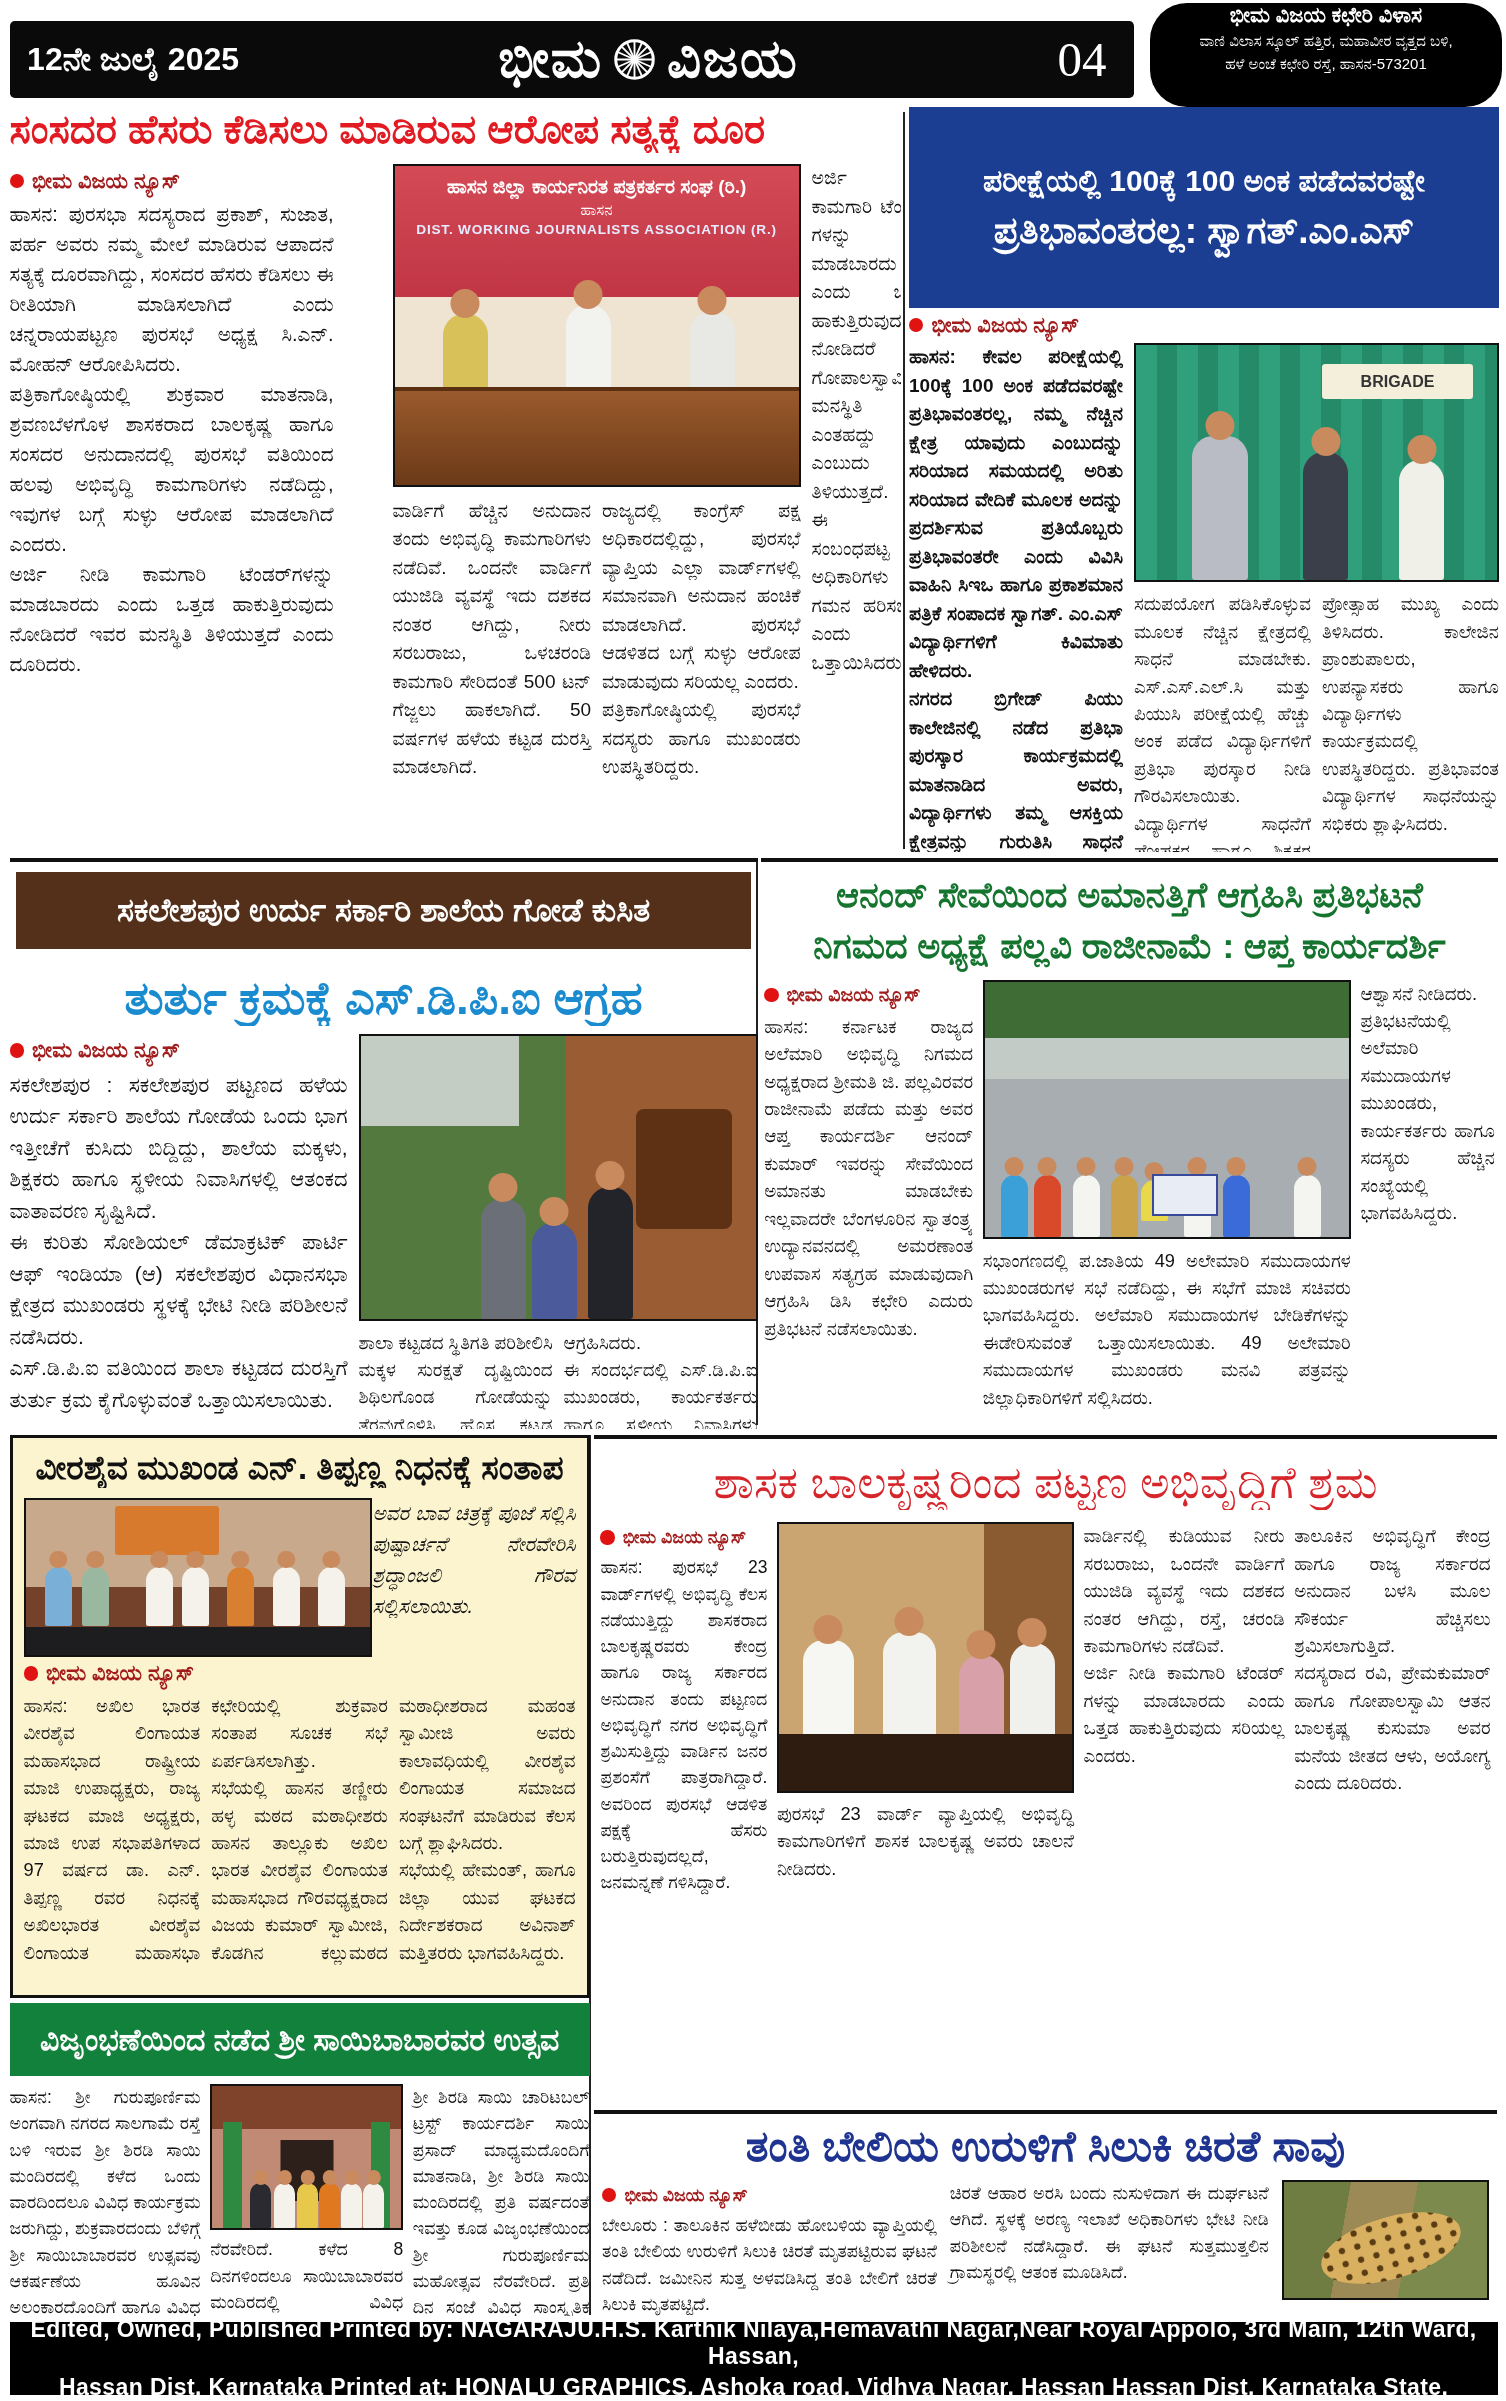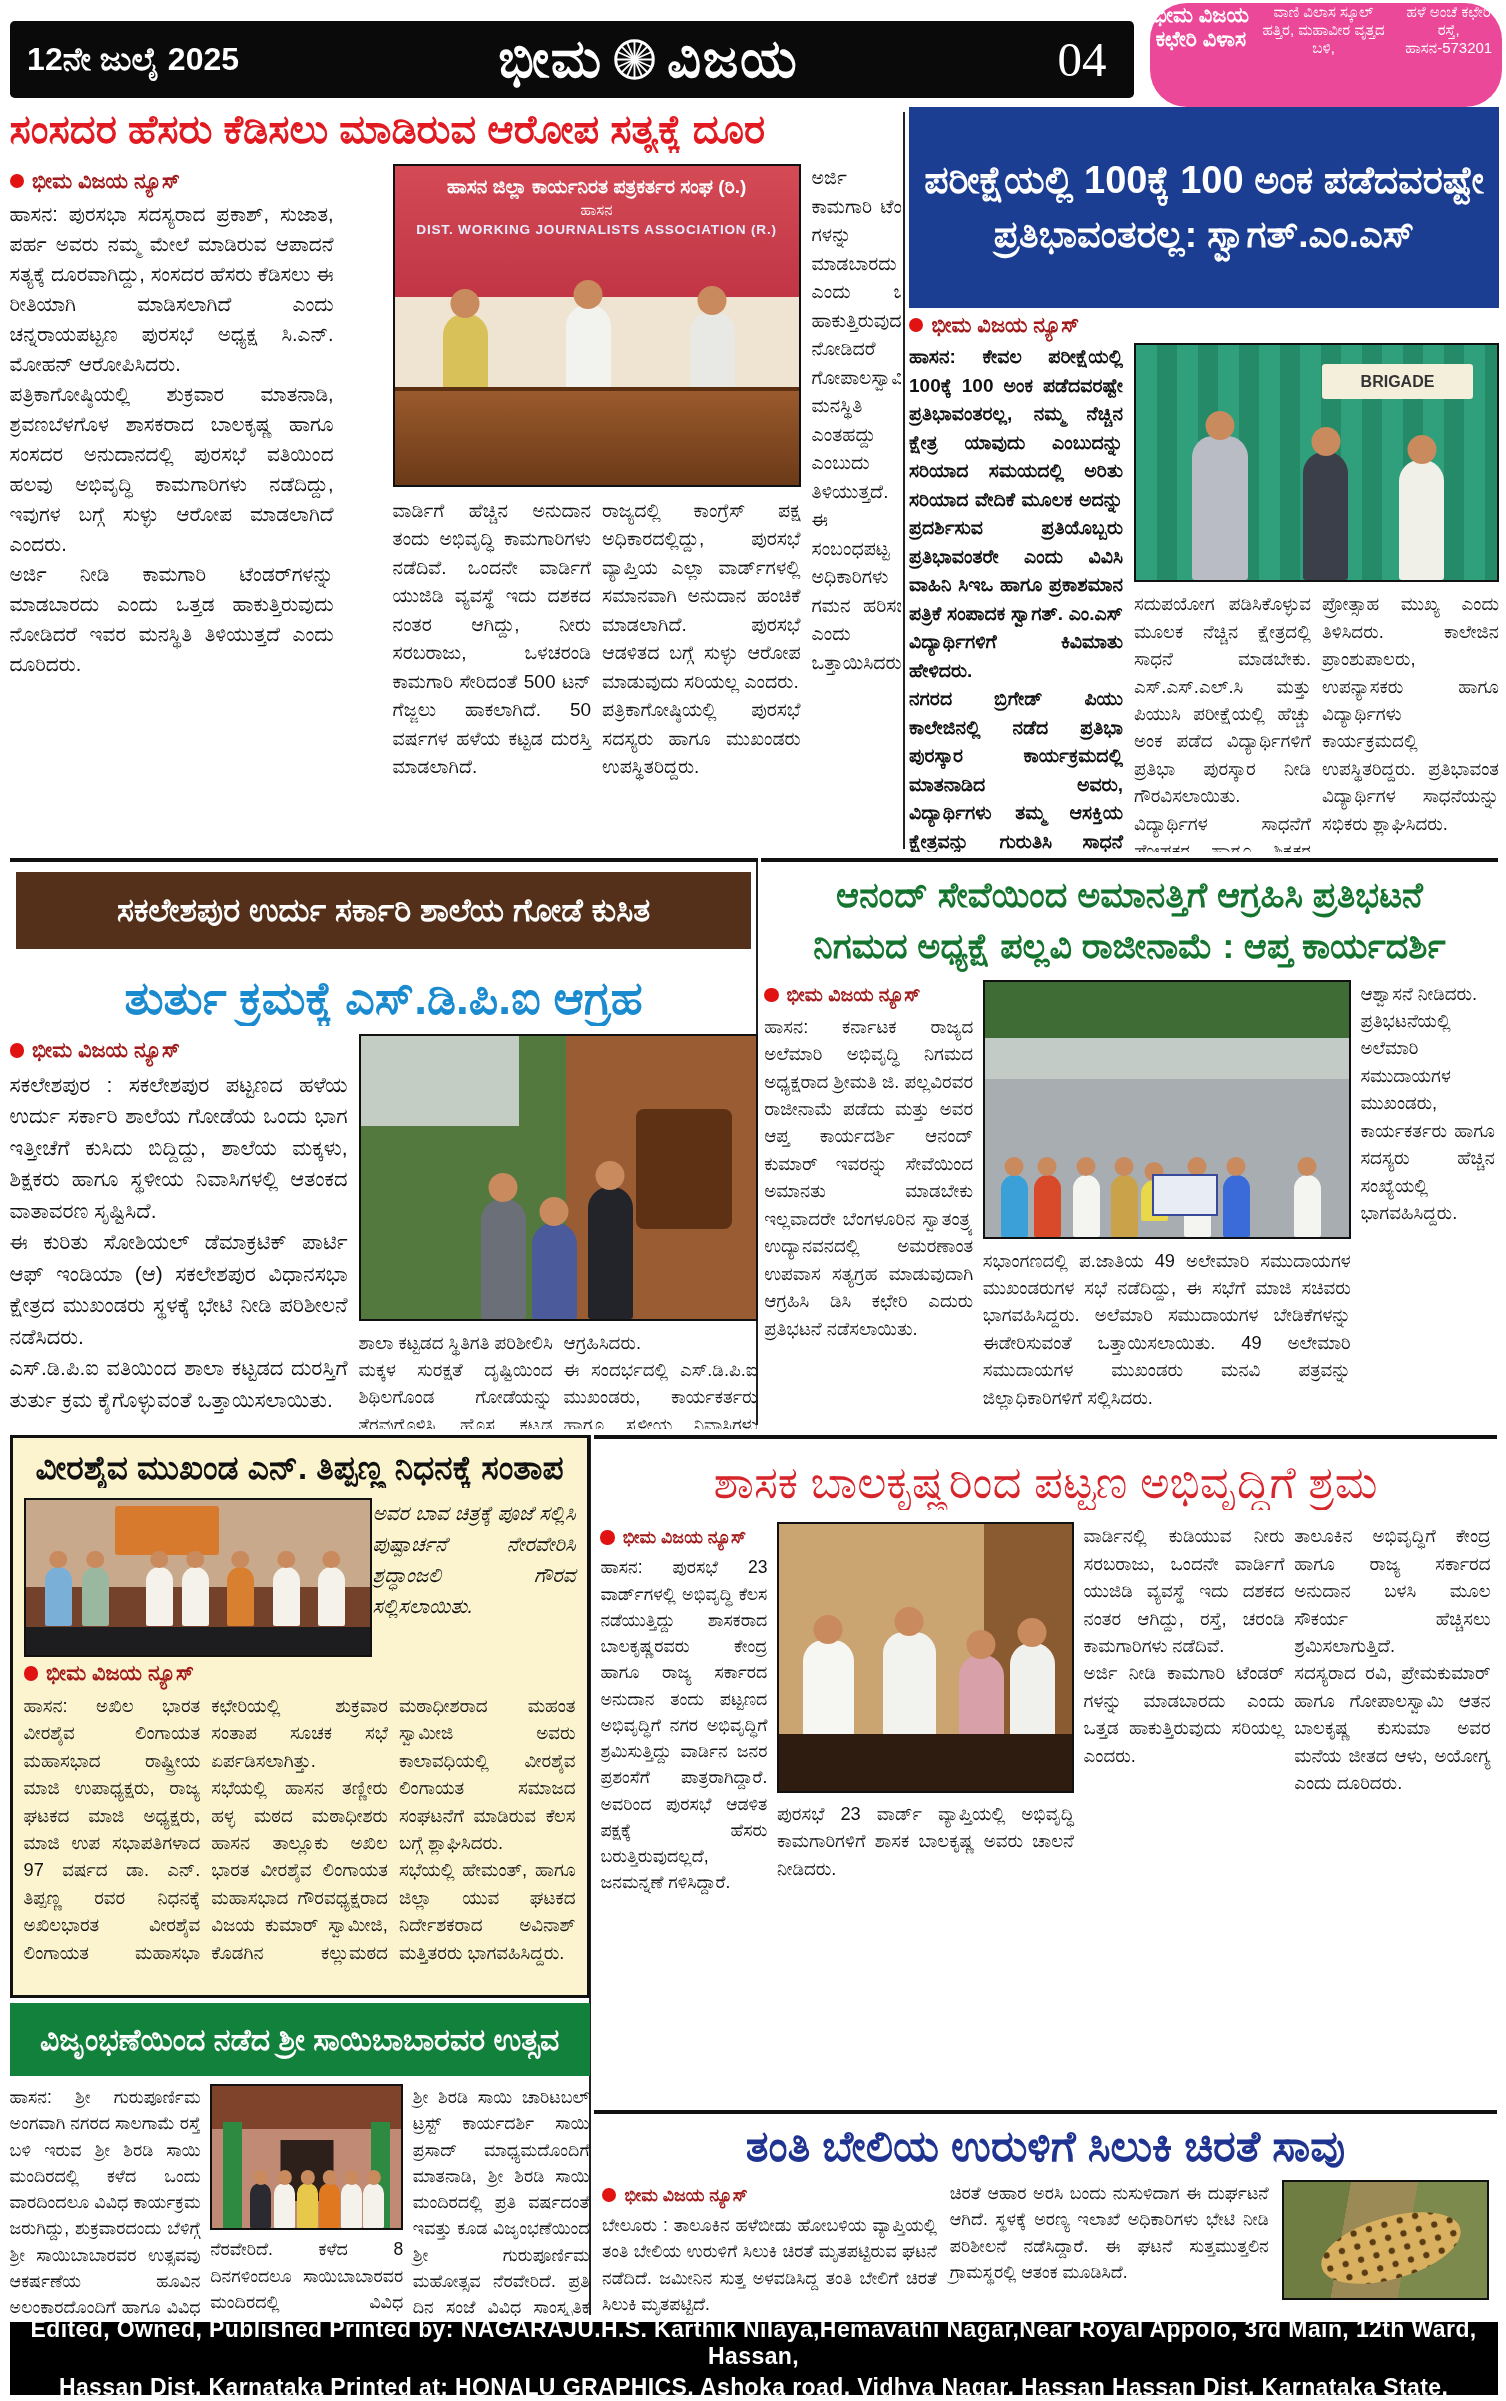--- a/index.html
+++ b/index.html
@@ -6,22 +6,22 @@
   body{font-family:"Liberation Sans","DejaVu Sans",sans-serif;color:#111;}
   #page{position:relative;width:1507px;height:2401px;background:#fff;overflow:hidden;}
 
   
   .masthead-bar{position:absolute;left:9.6px;top:21px;width:1124px;height:77px;background:#0a0a0a;border-radius:4.8px;
     display:flex;align-items:center;color:#fff;}
   .mh-date{font-size:32px;font-weight:bold;padding-left:17.5px;white-space:nowrap;}
   .mh-center{flex:1;display:flex;align-items:center;justify-content:center;gap:9.6px;font-size:53px;font-weight:bold;letter-spacing:1.6px;}
   .chakra{width:45px;height:45px;display:block;}
   .mh-page{font-family:"Liberation Serif","DejaVu Serif",serif;font-size:49px;padding-right:27px;font-weight:normal;}
-  .office-box{position:absolute;left:1150px;top:3.2px;width:352px;height:104px;background:#ec4899;border-radius:37px;
-    color:#fff;text-align:center;display:flex;flex-direction:row;justify-content:flex-start;gap:4.8px;}
+  .office-box{position:absolute;left:1150px;top:3.2px;width:352px;height:104px;background:#000000;border-radius:37px;
+    color:#fff;text-align:center;display:flex;flex-direction:column;justify-content:flex-start;gap:4.8px;}
   .office-title{font-size:21px;font-weight:bold;}
   .office-line{font-size:15px;}
 
   
   .article{position:absolute;overflow:hidden;}
   .byline{display:flex;align-items:center;gap:8px;margin:4.8px 0 6.4px 0;}
   .byline .dot{width:14.4px;height:14.4px;border-radius:50%;background:#e01212;flex:0 0 auto;}
   .byline .btxt{color:#a21c1c;font-weight:bold;font-size:21px;white-space:nowrap;}
   .btext{font-size:20px;line-height:1.5;text-align:justify;white-space:pre-line;}
   .twocol{column-count:2;column-gap:11px;}
@@ -47,21 +47,21 @@
   .pp-b2{font-size:15px;margin-top:3.2px;}
   .pp-b3{font-size:13.6px;font-weight:bold;letter-spacing:0.8px;color:#e6ebff;margin-top:3.2px;}
   .pp-desk{position:absolute;bottom:0;left:0;right:0;height:94px;
     background:linear-gradient(#9a5a2c,#6b3a18);border-top:4px solid #5a2f12;}
   .a1-photo .fig{bottom:88px;}
 
   
   #a2{left:909px;top:107px;width:590px;height:745px;}
   .a2-box{height:201px;background:#1c3e92;color:#fff;text-align:center;
     display:flex;flex-direction:column;justify-content:center;gap:11px;}
-  .a2-l1{font-size:38px;font-weight:bold;}
+  .a2-l1{font-size:30px;font-weight:bold;}
   .a2-l2{font-size:37px;font-weight:bold;}
   .a2-body{display:flex;gap:11px;}
   .a2-c1{width:214px;flex:0 0 auto;font-weight:bold;}
   .a2-c1 .btext{font-size:19px;}
   .a2-right{flex:1;}
   .a2-photo{height:235px;margin-bottom:8px;
     background:repeating-linear-gradient(90deg,#2fa07b 0 21px,#258a68 21px 41px);}
   .a2-sign{position:absolute;top:19px;right:24px;width:151px;height:35px;background:#f3efdb;
     color:#333;font-weight:bold;font-size:16px;text-align:center;line-height:35px;border-radius:3.2px;}
   .a2-right .btext{font-size:18.3px;}

